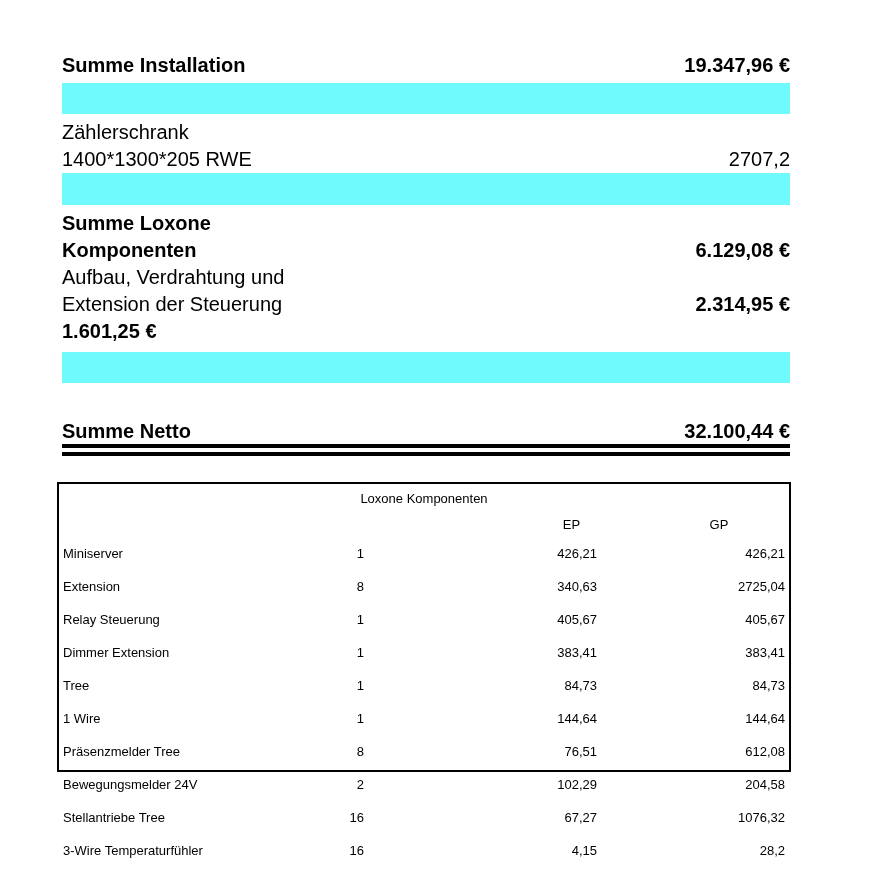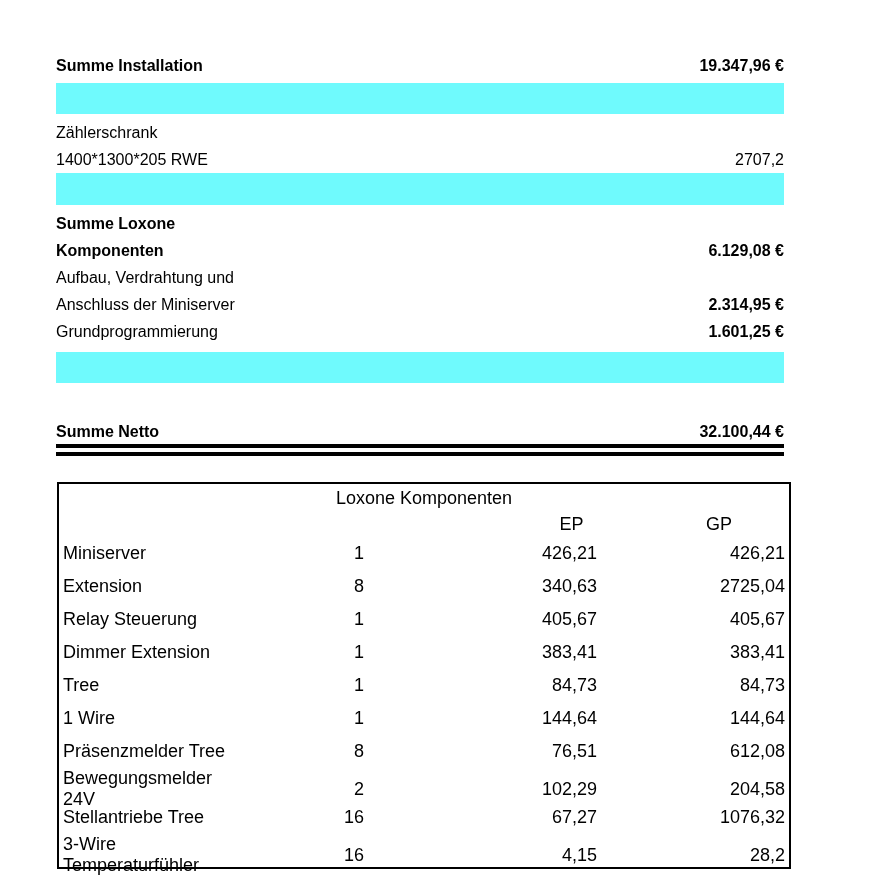--- a/index.html
+++ b/index.html
@@ -10,24 +10,24 @@
     height: 895px;
     font-family: "Liberation Sans", sans-serif;
     color: #000000;
     -webkit-font-smoothing: antialiased;
   }
   .sheet { position: relative; width: 880px; height: 895px; overflow: hidden; }
 
   
   .summary {
     position: absolute;
-    left: 56px;
+    left: 62px;
     top: 52px;
     width: 728px;
-    font-size: 16px;
+    font-size: 20px;
     line-height: 27px;
   }
   .srow {
     display: flex;
     justify-content: space-between;
     align-items: flex-end;
   }
   .srow .lbl { white-space: pre-line; }
   .srow .val { white-space: nowrap; }
   .bold { font-weight: bold; }
@@ -46,24 +46,24 @@
     padding-bottom: 0;
     margin-top: 36px;
   }
 
   
   .ctable {
     position: absolute;
     left: 57px;
     top: 482px;
     width: 734px;
-    height: 387px;
+    height: 290px;
     border: 2px solid #000000;
     box-sizing: border-box;
-    font-size: 18px;
+    font-size: 13px;
   }
   .ctitle {
     height: 28px;
     display: flex;
     align-items: center;
     justify-content: center;
   }
   .chead, .trow {
     display: grid;
     grid-template-columns: 1fr 120px 155px 140px;
@@ -97,26 +97,25 @@
     </div>
 
     <div class="bar bar2"></div>
 
     <div class="srow gap5">
       <span class="lbl bold"><span>Summe Loxone</span><br><span>Komponenten</span></span>
       <span class="val bold">6.129,08 €</span>
     </div>
 
     <div class="srow">
-      <span class="lbl"><span>Aufbau, Verdrahtung und</span><br><span>Anschluss der Miniserver</span></span>
+      <span class="lbl"><span>Aufbau, Verdrahtung und</span><br><span>Extension der Steuerung</span></span>
       <span class="val bold">2.314,95 €</span>
     </div>
 
     <div class="srow">
-      <span class="lbl">Grundprogrammierung</span>
       <span class="val bold">1.601,25 €</span>
     </div>
 
     <div class="bar bar3"></div>
 
     <div class="srow netto gap4">
       <span class="lbl bold">Summe Netto</span>
       <span class="val bold">32.100,44 €</span>
     </div>
 

